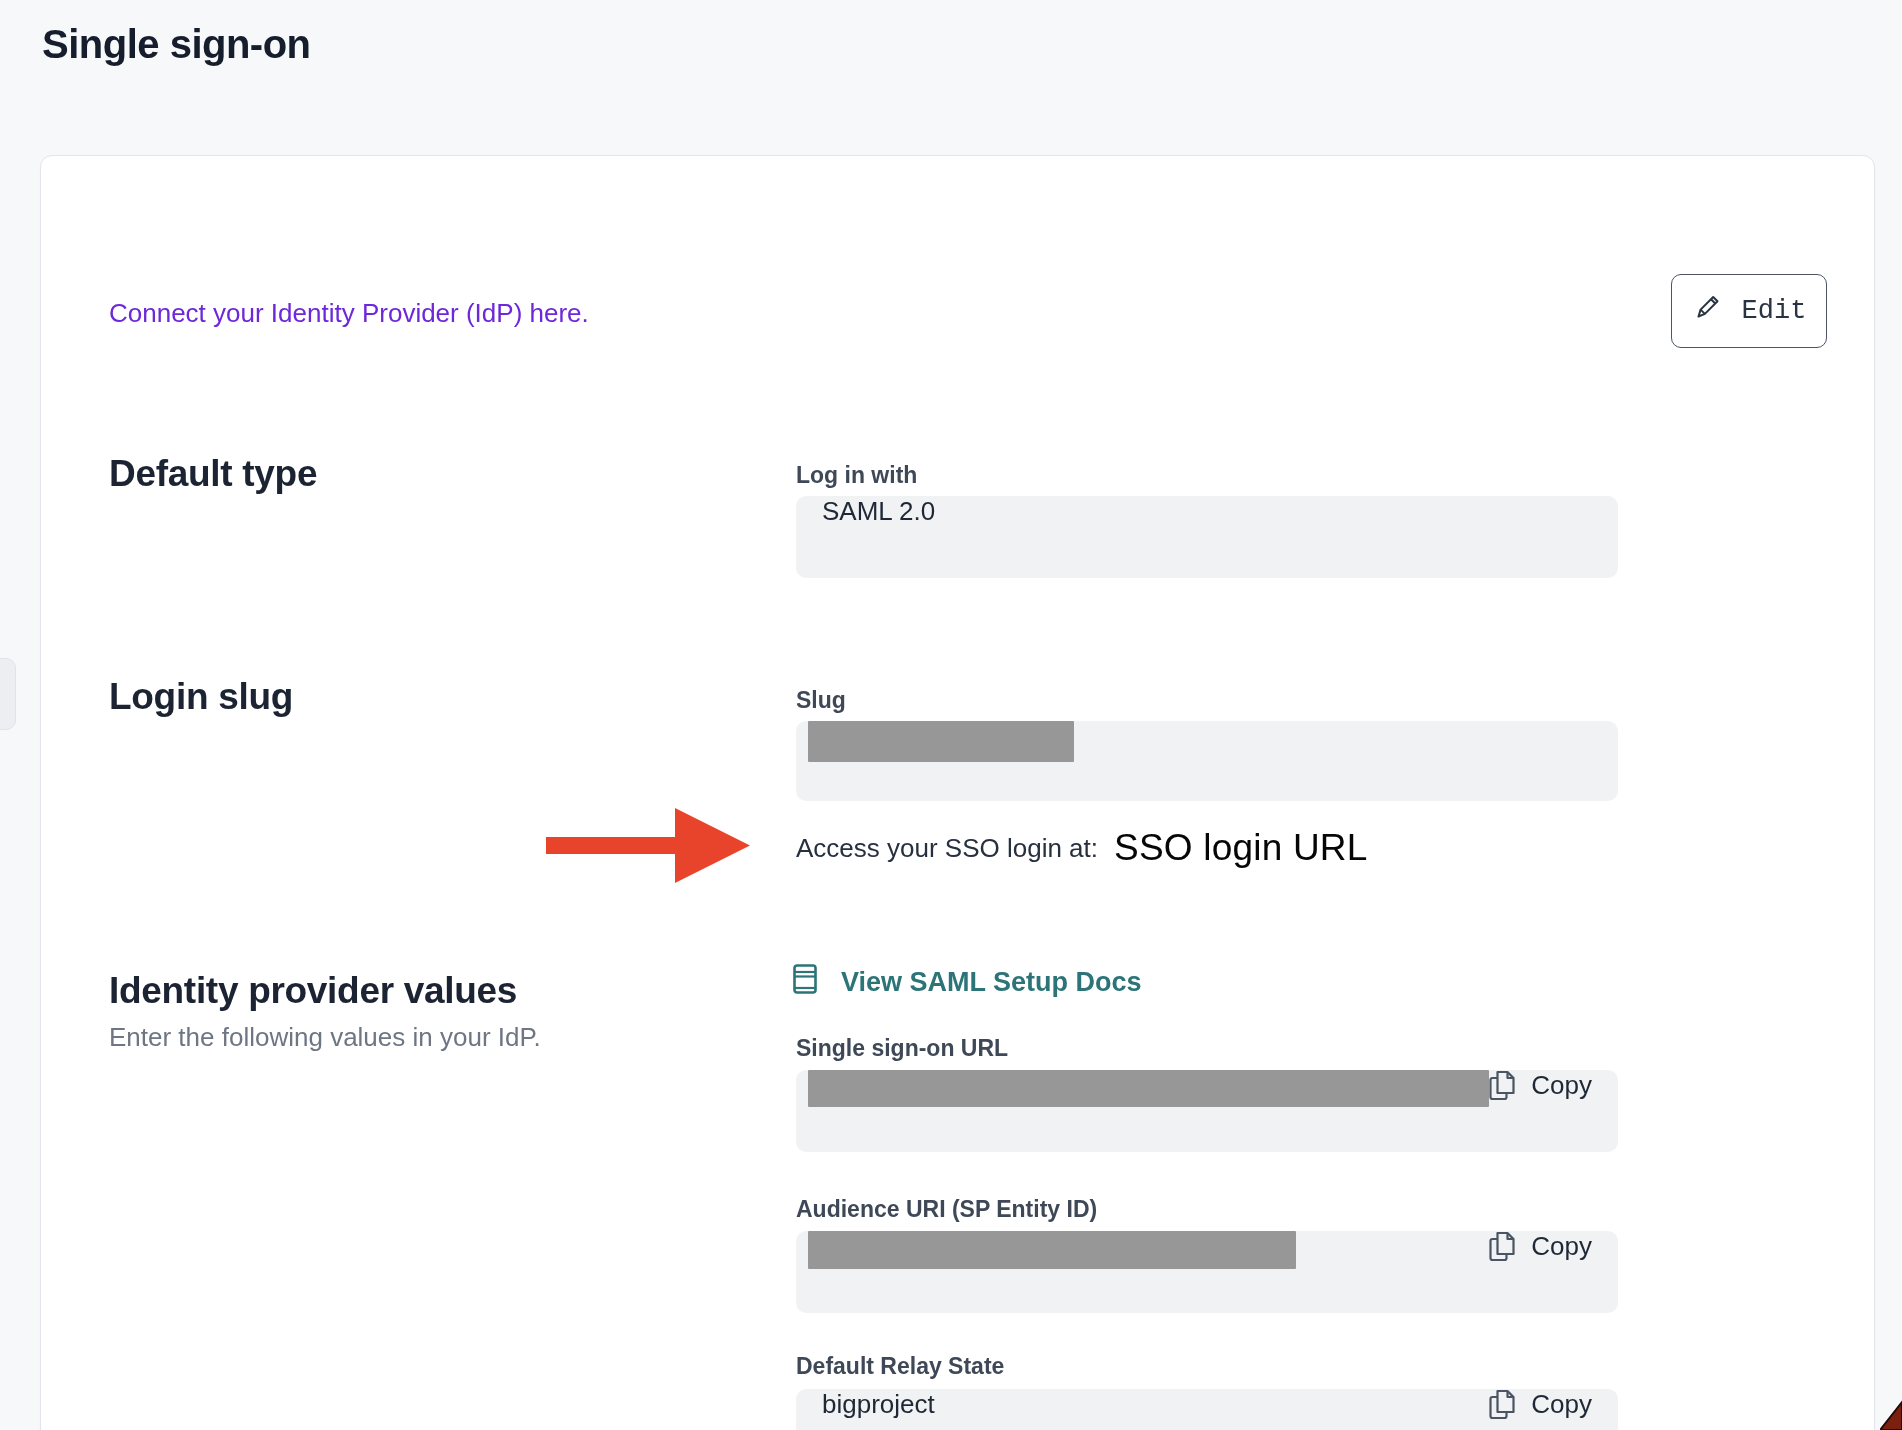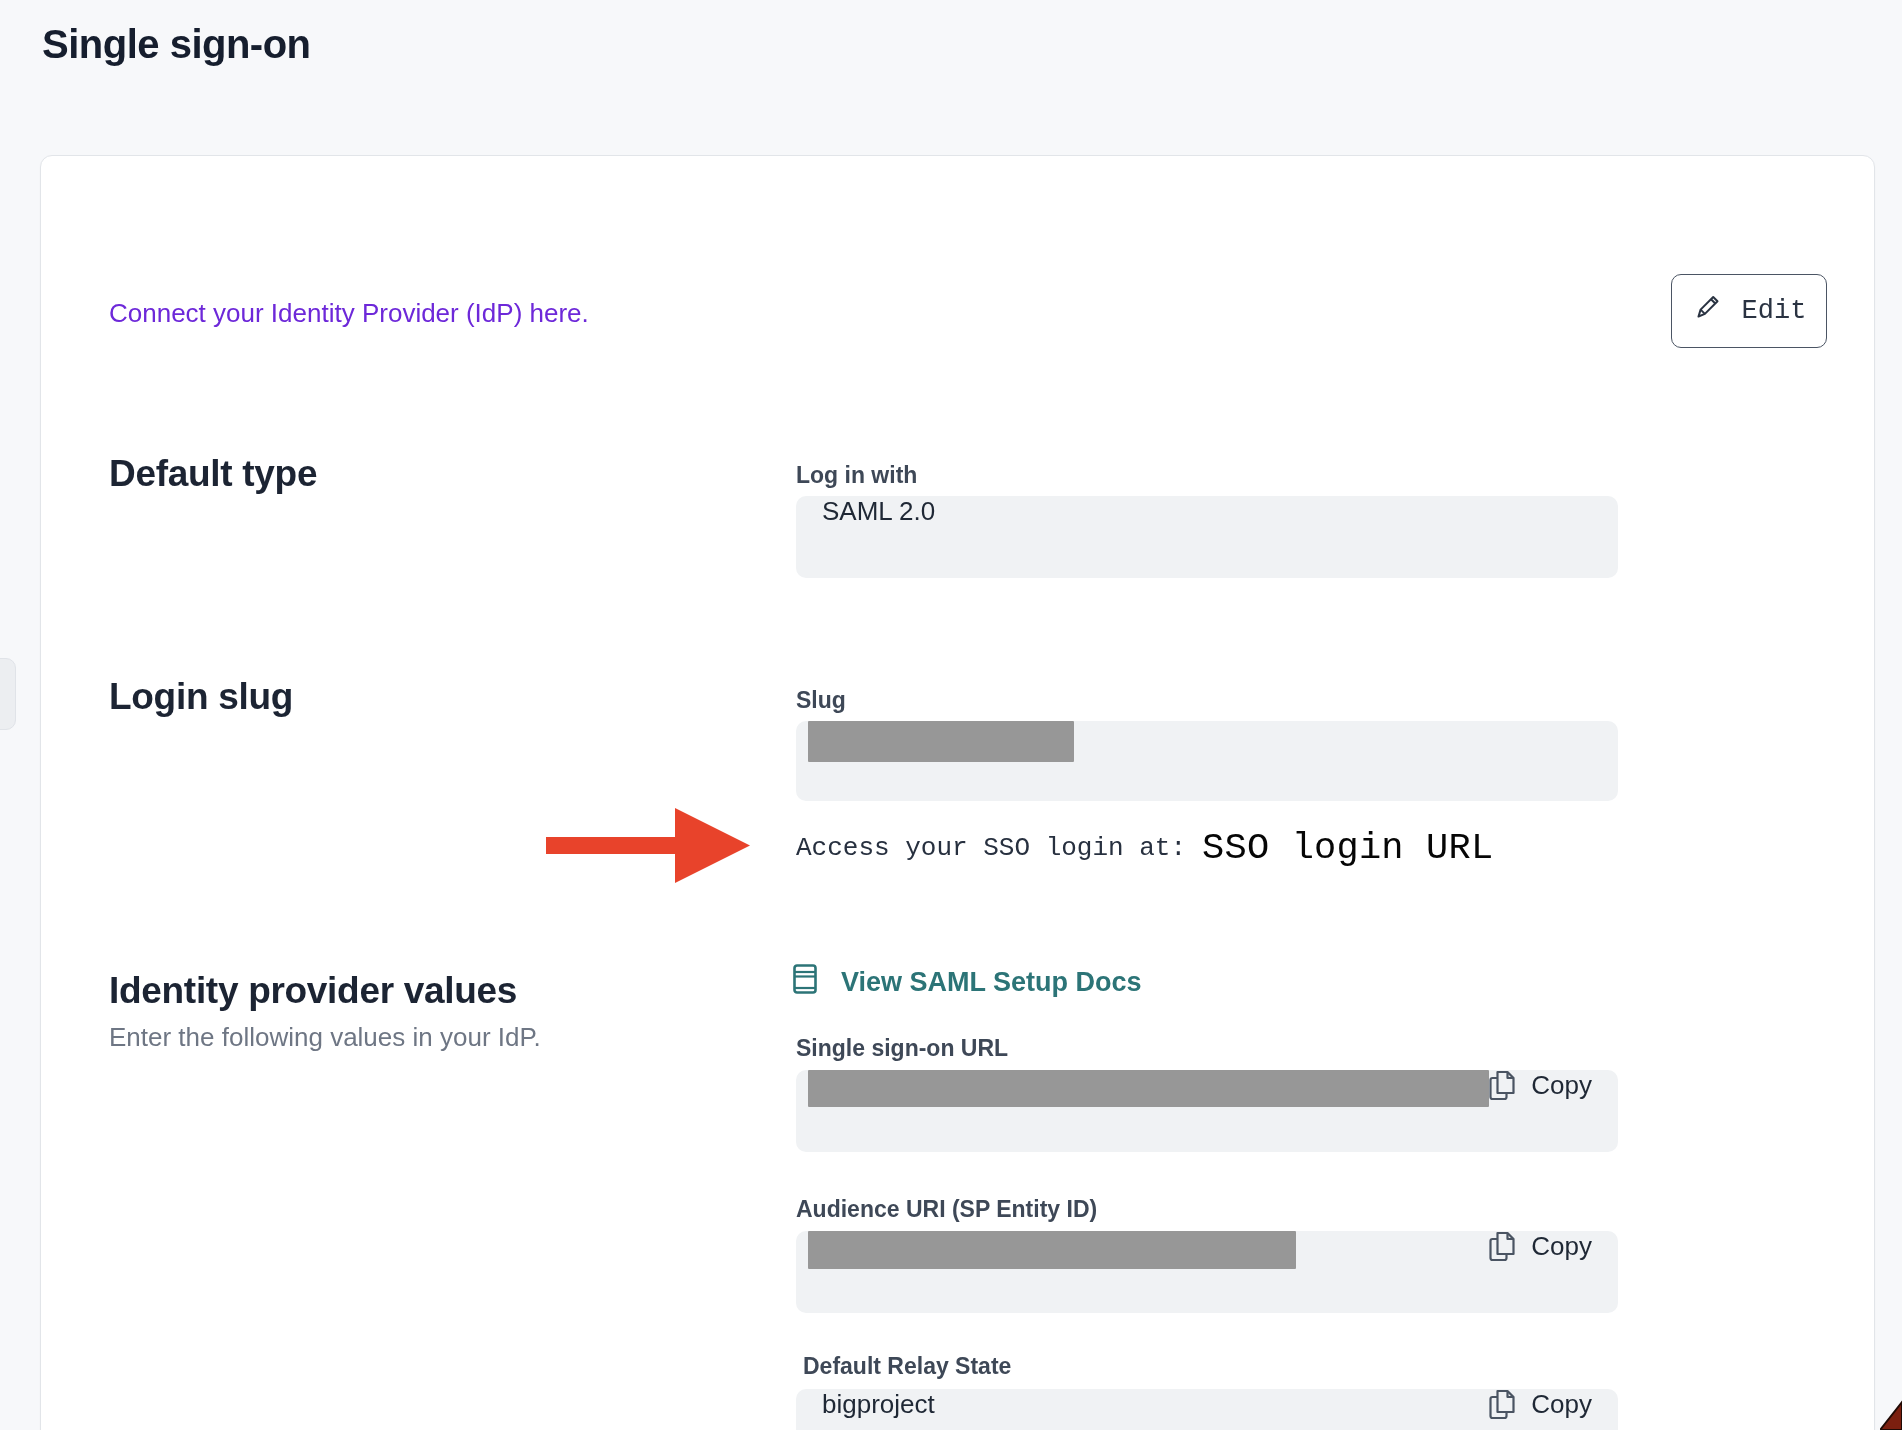--- a/index.html
+++ b/index.html
@@ -34,21 +34,21 @@
   .h-provider { left:68px; top:297px; }
   .h-slug { left:68px; top:520px; }
   .h-idp { left:68px; top:814px; }
   .idp-sub { left:68px; top:866px; font-size:26px; color:#6e7684; }
 
   .field-label { font-size:23px; font-weight:700; color:#3e4857; }
   .l-loginwith { left:755px; top:306px; }
   .l-slug { left:755px; top:531px; }
   .l-sso { left:755px; top:879px; }
   .l-audience { left:755px; top:1040px; }
-  .l-relay { left:755px; top:1197px;margin-left:7px; }
+  .l-relay { left:755px; top:1197px; }
 
   .gray-field {
     left:755px; width:822px; height:82px;
     background:#f0f2f4; border-radius:10px;
     display:flex; align-items:flex-start; padding:0 26px;
     font-size:26px; color:#1f2835;
   }
   .f-saml { top:340px; }
   .f-slug { top:565px; height:80px; }
   .f-sso { top:914px; }
@@ -66,21 +66,21 @@
     font-family:inherit;
   }
   .copy-btn svg { display:block; }
 
   .docs-link {
     left:752px; top:808px; display:flex; align-items:center; gap:24px;
     font-size:27px; font-weight:700; color:#2c7477; text-decoration:none; cursor:pointer;
   }
 
   .access-line {
-    left:755px; top:664px; height:56px; display:flex; align-items:center;font-family:Liberation Mono, monospace;
+    left:755px; top:664px; height:56px; display:flex; align-items:center;
   }
   .access-text { font-size:26px; color:#27303f; }
   .access-annotation {
     font-size:37px; color:#060606; margin-left:16px; letter-spacing:0.2px;
   }
 
   .annot-arrow { left:505px; top:652px; }
 
   .drawer-handle {
     position:absolute; left:-10px; top:658px; width:26px; height:72px;

